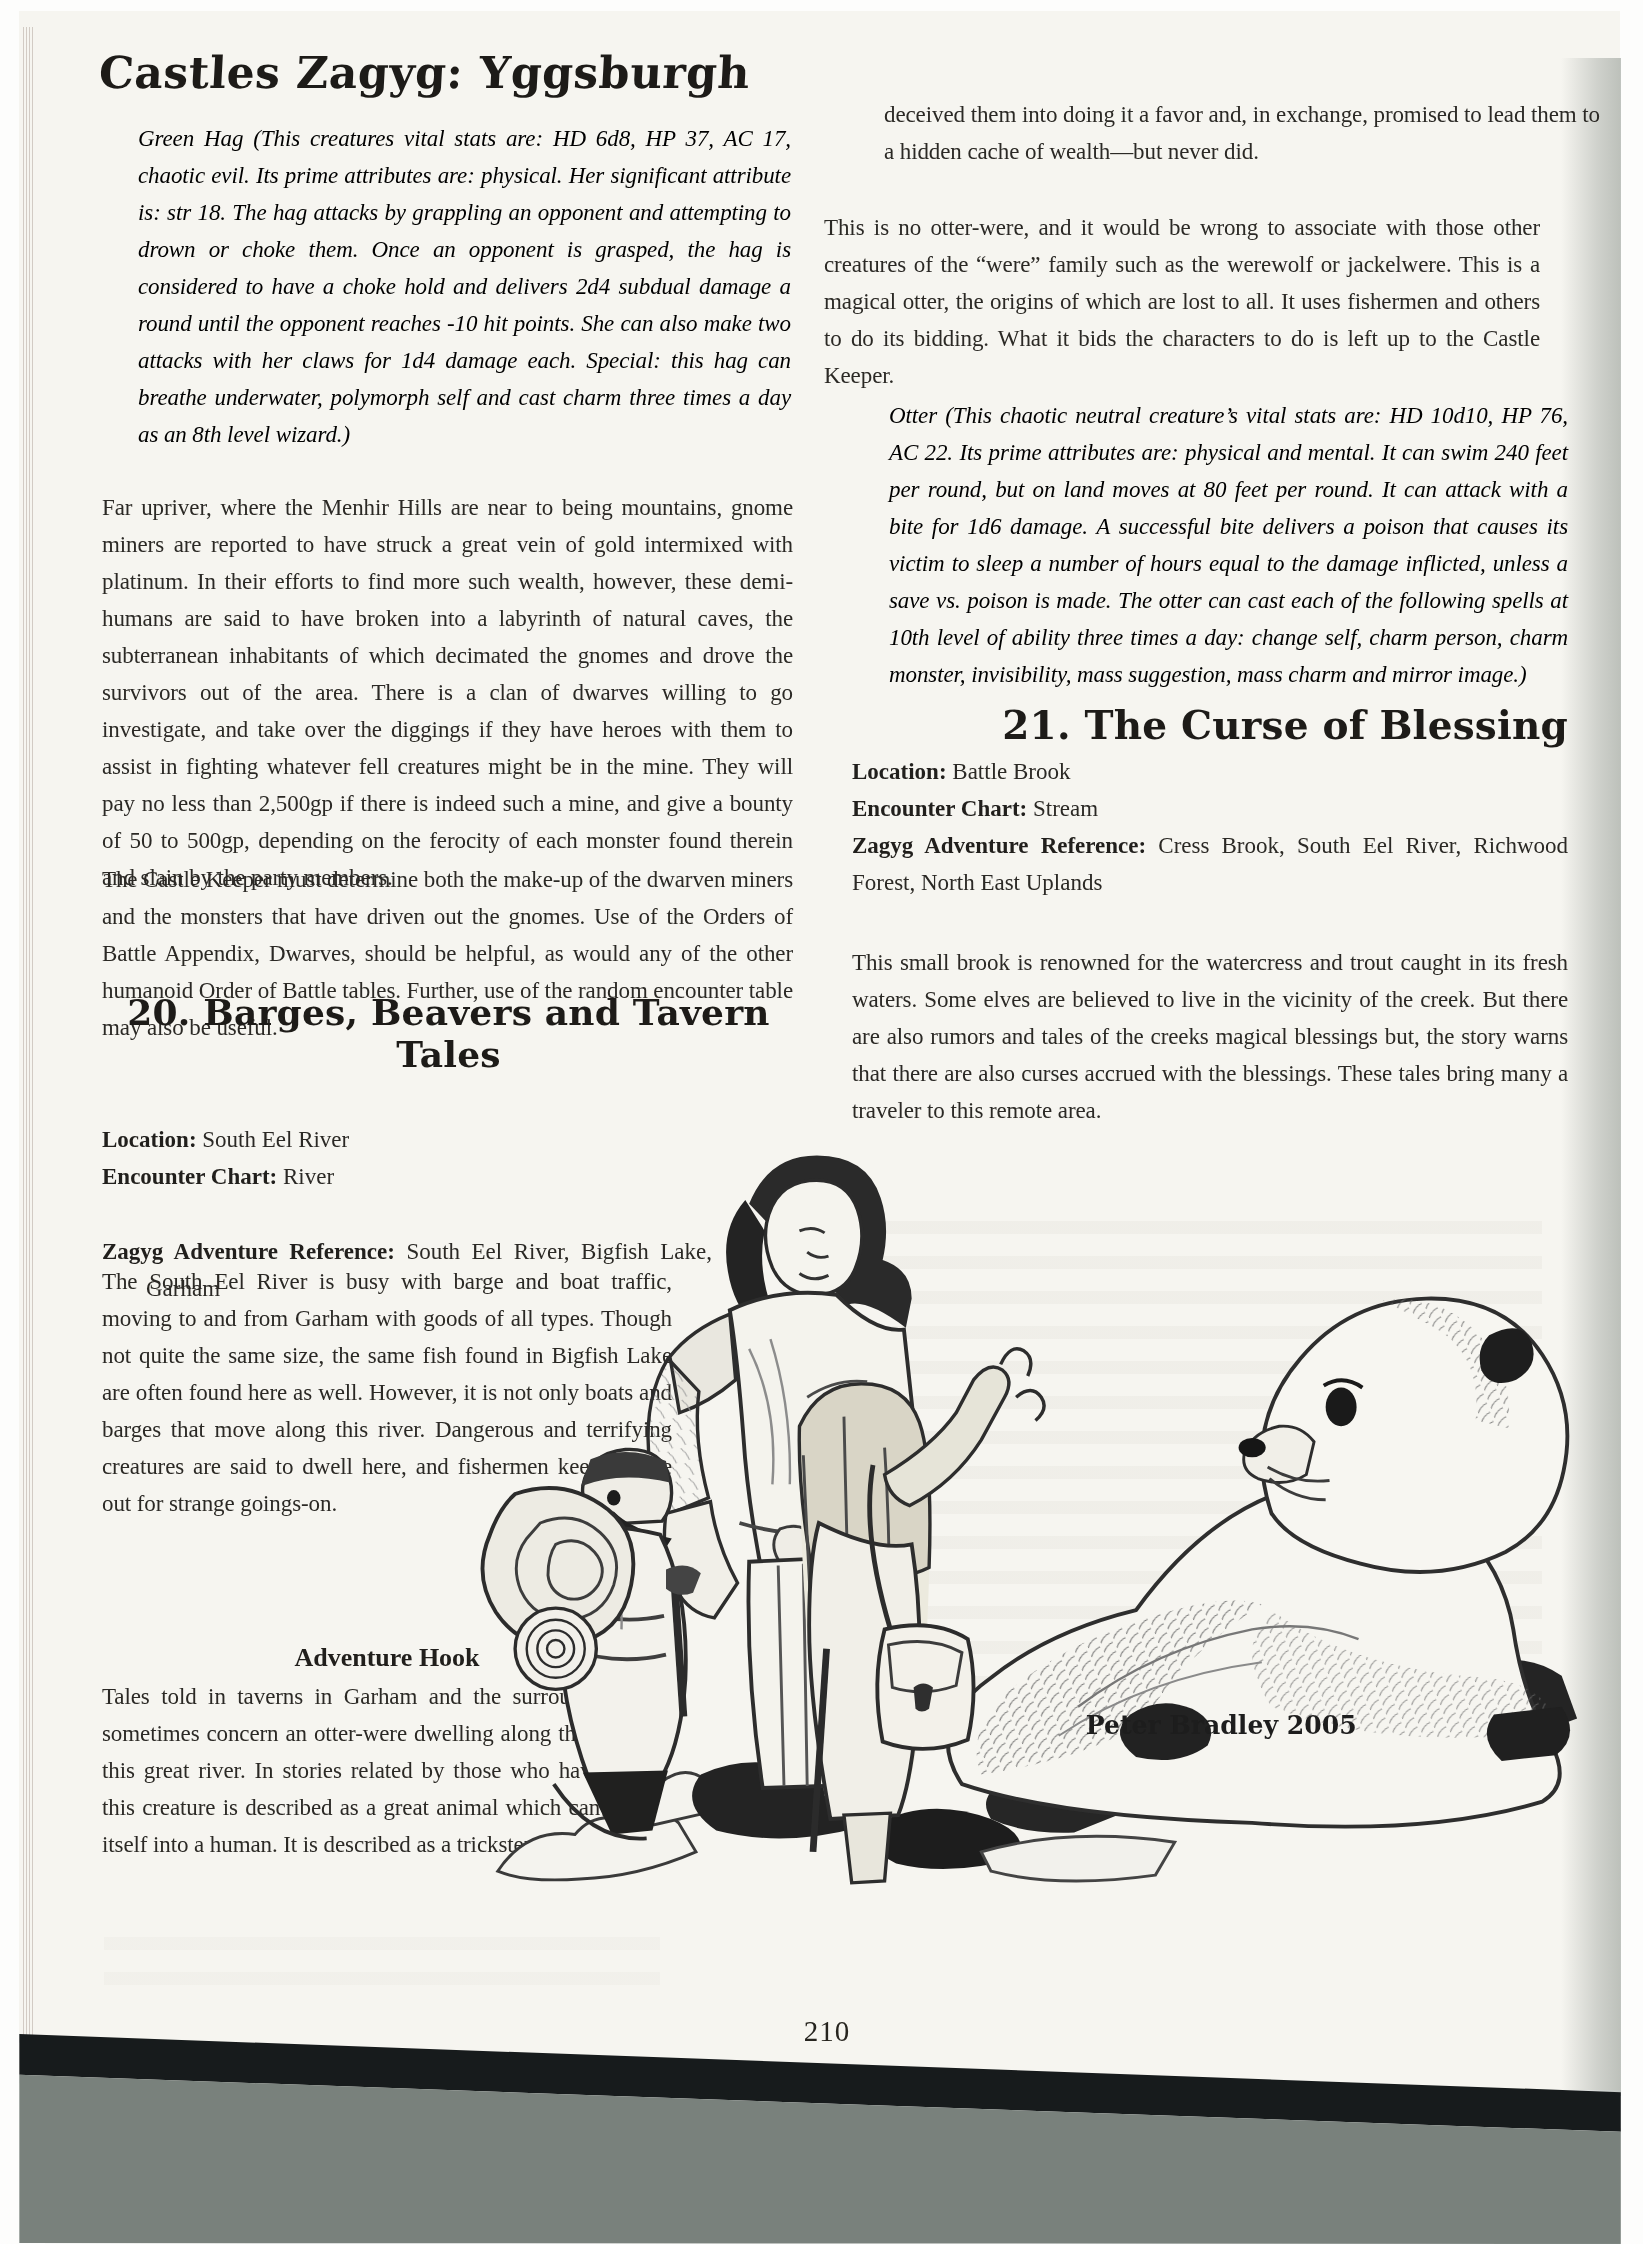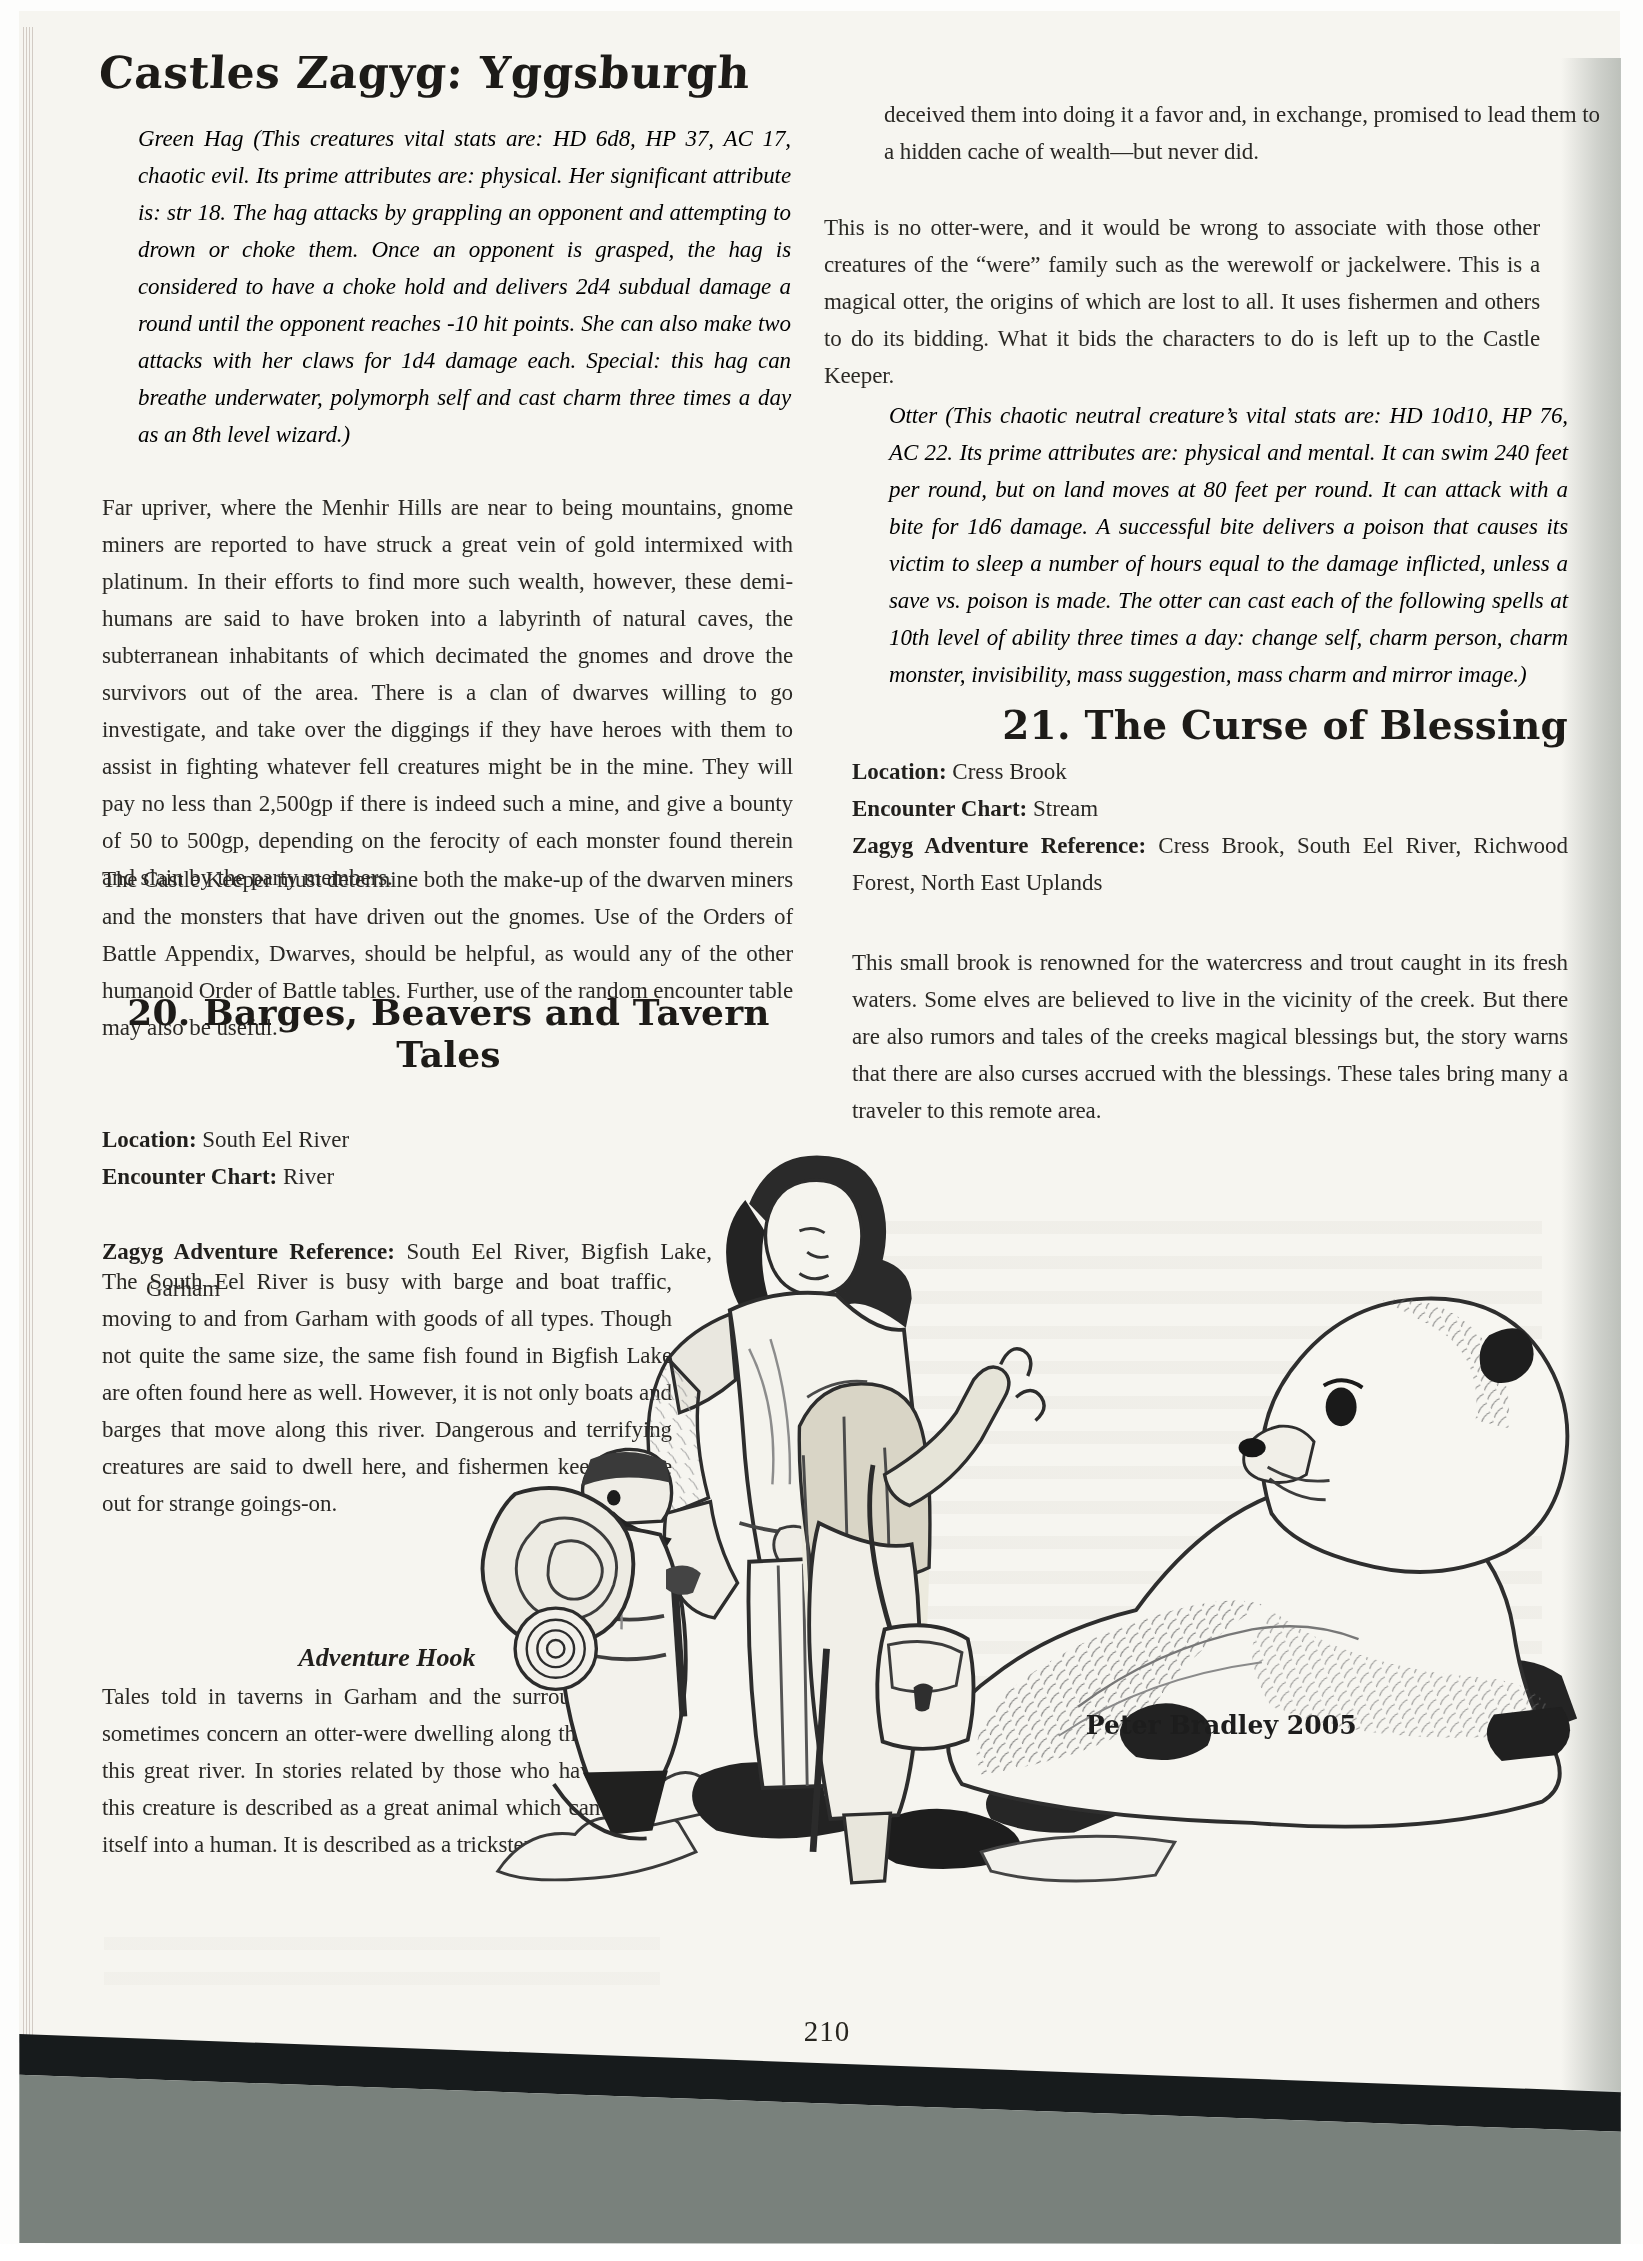--- a/index.html
+++ b/index.html
@@ -56,34 +56,34 @@
   <div class="abs cal sec-head" style="left:99px;top:991px;width:699px;">20. Barges, Beavers and Tavern Tales</div>
 
   <div class="abs" style="left:102px;top:1121px;width:604px;">
     <div class="line"><span class="lbl">Location:</span> <span>South Eel River</span></div>
     <div class="line"><span class="lbl">Encounter Chart:</span> <span>River</span></div>
     <div class="line hang" style="margin-top:38px;width:566px;text-align:justify;"><span class="lbl">Zagyg Adventure Reference:</span> <span>South Eel River, Bigfish Lake, Garham</span></div>
   </div>
 
   <div class="abs body-text" style="left:102px;top:1263px;width:570px;">The South Eel River is busy with barge and boat traffic, moving to and from Garham with goods of all types. Though not quite the same size, the same fish found in Bigfish Lake are often found here as well. However, it is not only boats and barges that move along this river. Dangerous and terrifying creatures are said to dwell here, and fishermen keep an eye out for strange goings-on.</div>
 
-  <div class="abs hook-head" style="left:102px;top:1643px;width:570px;font-style:italic;">Adventure Hook</div>
+  <div class="abs hook-head" style="left:102px;top:1643px;width:570px;">Adventure Hook</div>
 
   <div class="abs body-text" style="left:102px;top:1678px;width:570px;">Tales told in taverns in Garham and the surrounding area sometimes concern an otter-were dwelling along the banks of this great river. In stories related by those who have met it, this creature is described as a great animal which can change itself into a human. It is described as a trickster who</div>
 
   <div class="abs body-text" style="left:852px;top:96px;width:716px;margin-left:32px;">deceived them into doing it a favor and, in exchange, promised to lead them to a hidden cache of wealth—but never did.</div>
 
   <div class="abs body-text" style="left:824px;top:209px;width:716px;">This is no otter-were, and it would be wrong to associate with those other creatures of the “were” family such as the werewolf or jackelwere. This is a magical otter, the origins of which are lost to all. It uses fishermen and others to do its bidding. What it bids the characters to do is left up to the Castle Keeper.</div>
 
   <div class="abs body-text italic" style="left:889px;top:397px;width:679px;">Otter (This chaotic neutral creature’s vital stats are: HD 10d10, HP 76, AC 22. Its prime attributes are: physical and mental. It can swim 240 feet per round, but on land moves at 80 feet per round. It can attack with a bite for 1d6 damage. A successful bite delivers a poison that causes its victim to sleep a number of hours equal to the damage inflicted, unless a save vs. poison is made. The otter can cast each of the following spells at 10th level of ability three times a day: change self, charm person, charm monster, invisibility, mass suggestion, mass charm and mirror image.)</div>
 
   <div class="abs cal sec-head" style="left:852px;top:702px;width:716px;font-size:39px;text-align:right;">21. The Curse of Blessing</div>
 
   <div class="abs" style="left:852px;top:753px;width:716px;">
-    <div class="line"><span class="lbl">Location:</span> <span>Cress Brook</span></div>
+    <div class="line"><span class="lbl">Location:</span> <span>Battle Brook</span></div>
     <div class="line"><span class="lbl">Encounter Chart:</span> <span>Stream</span></div>
     <div class="line" style="text-align:justify;"><span class="lbl">Zagyg Adventure Reference:</span> <span>Cress Brook, South Eel River, Richwood Forest, North East Uplands</span></div>
   </div>
 
   <div class="abs body-text" style="left:852px;top:944px;width:716px;">This small brook is renowned for the watercress and trout caught in its fresh waters. Some elves are believed to live in the vicinity of the creek. But there are also rumors and tales of the creeks magical blessings but, the story warns that there are also curses accrued with the blessings. These tales bring many a traveler to this remote area.</div>
 
   <svg class="abs" style="left:459px;top:1107px;" width="1122" height="803" viewBox="0 0 1160 830">
     <defs>
       <pattern id="fur" width="14" height="10" patternUnits="userSpaceOnUse" patternTransform="rotate(-20)">
         <path d="M0,8 q4,-6 12,-7" stroke="#6c6c6c" stroke-width="1.1" fill="none"></path>

